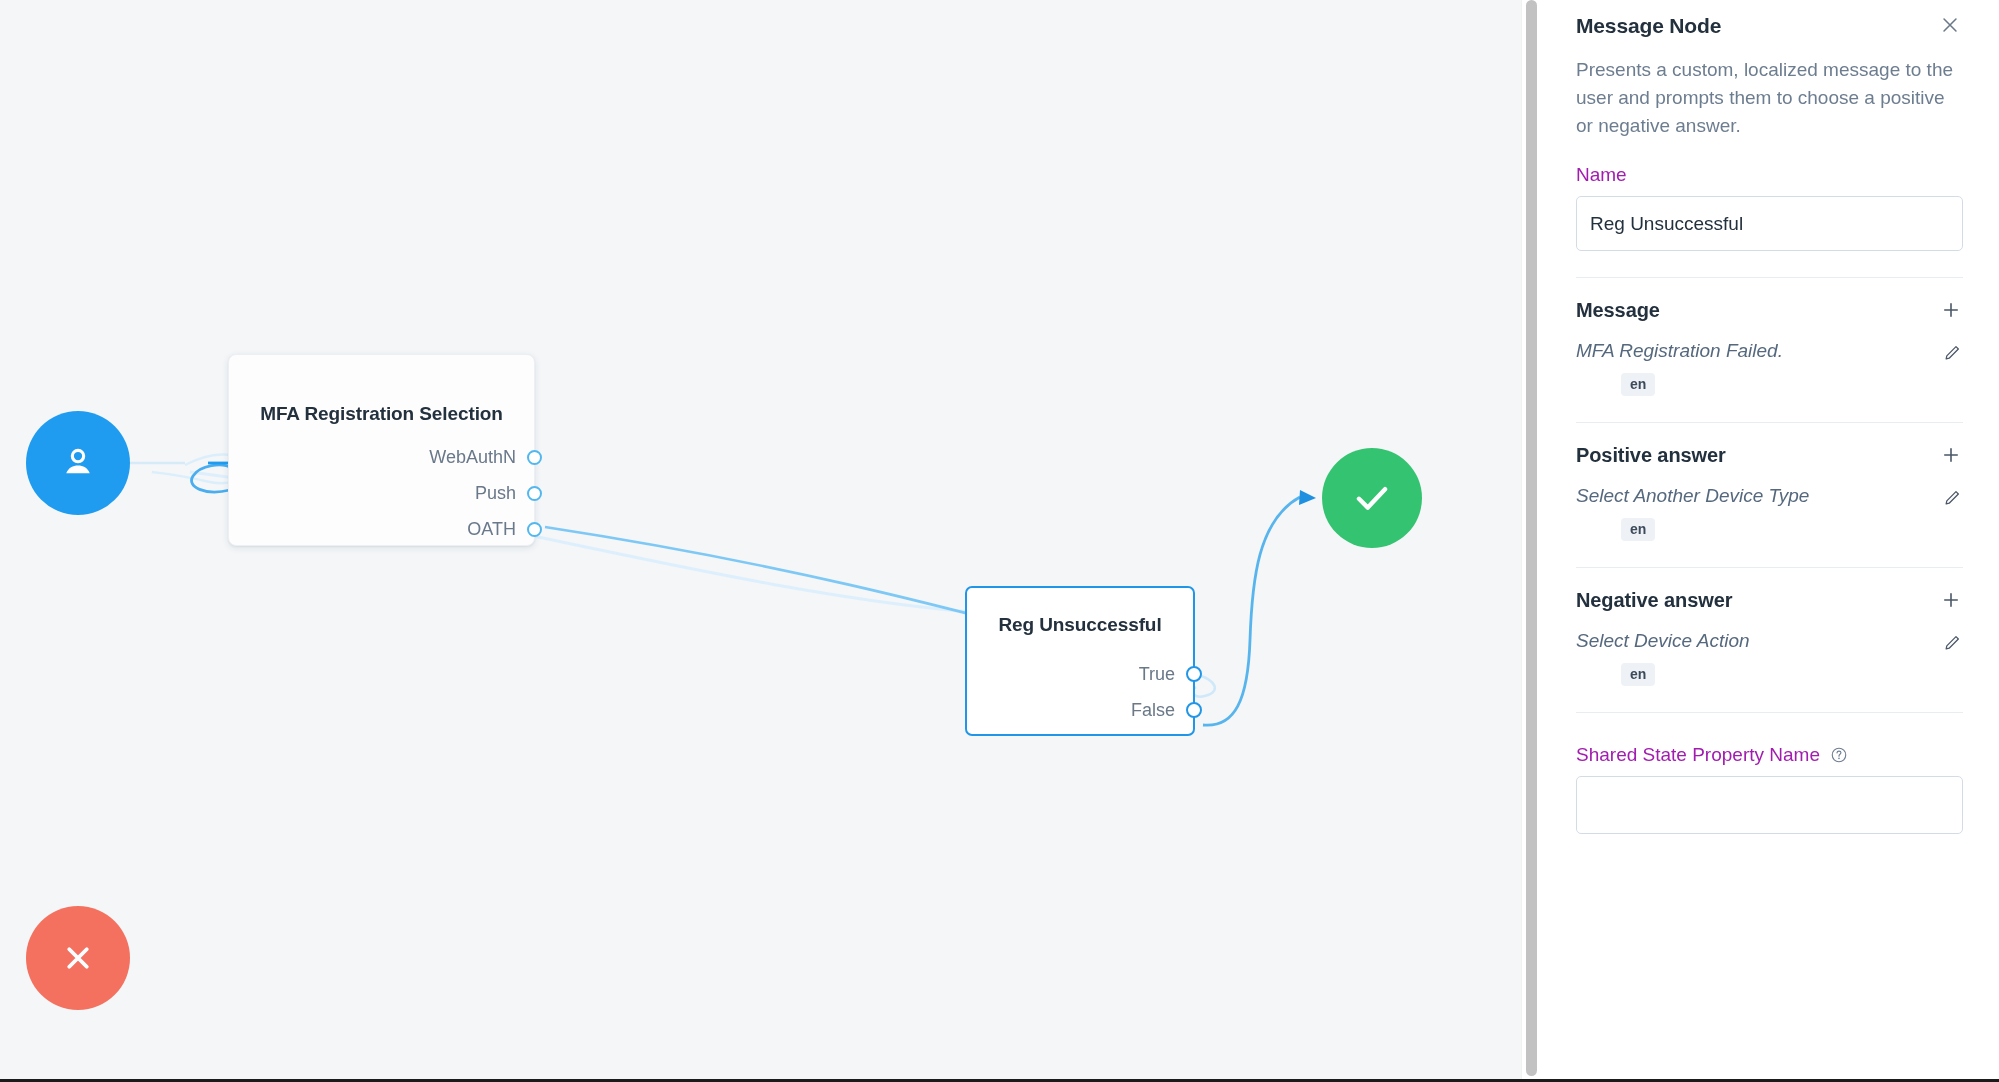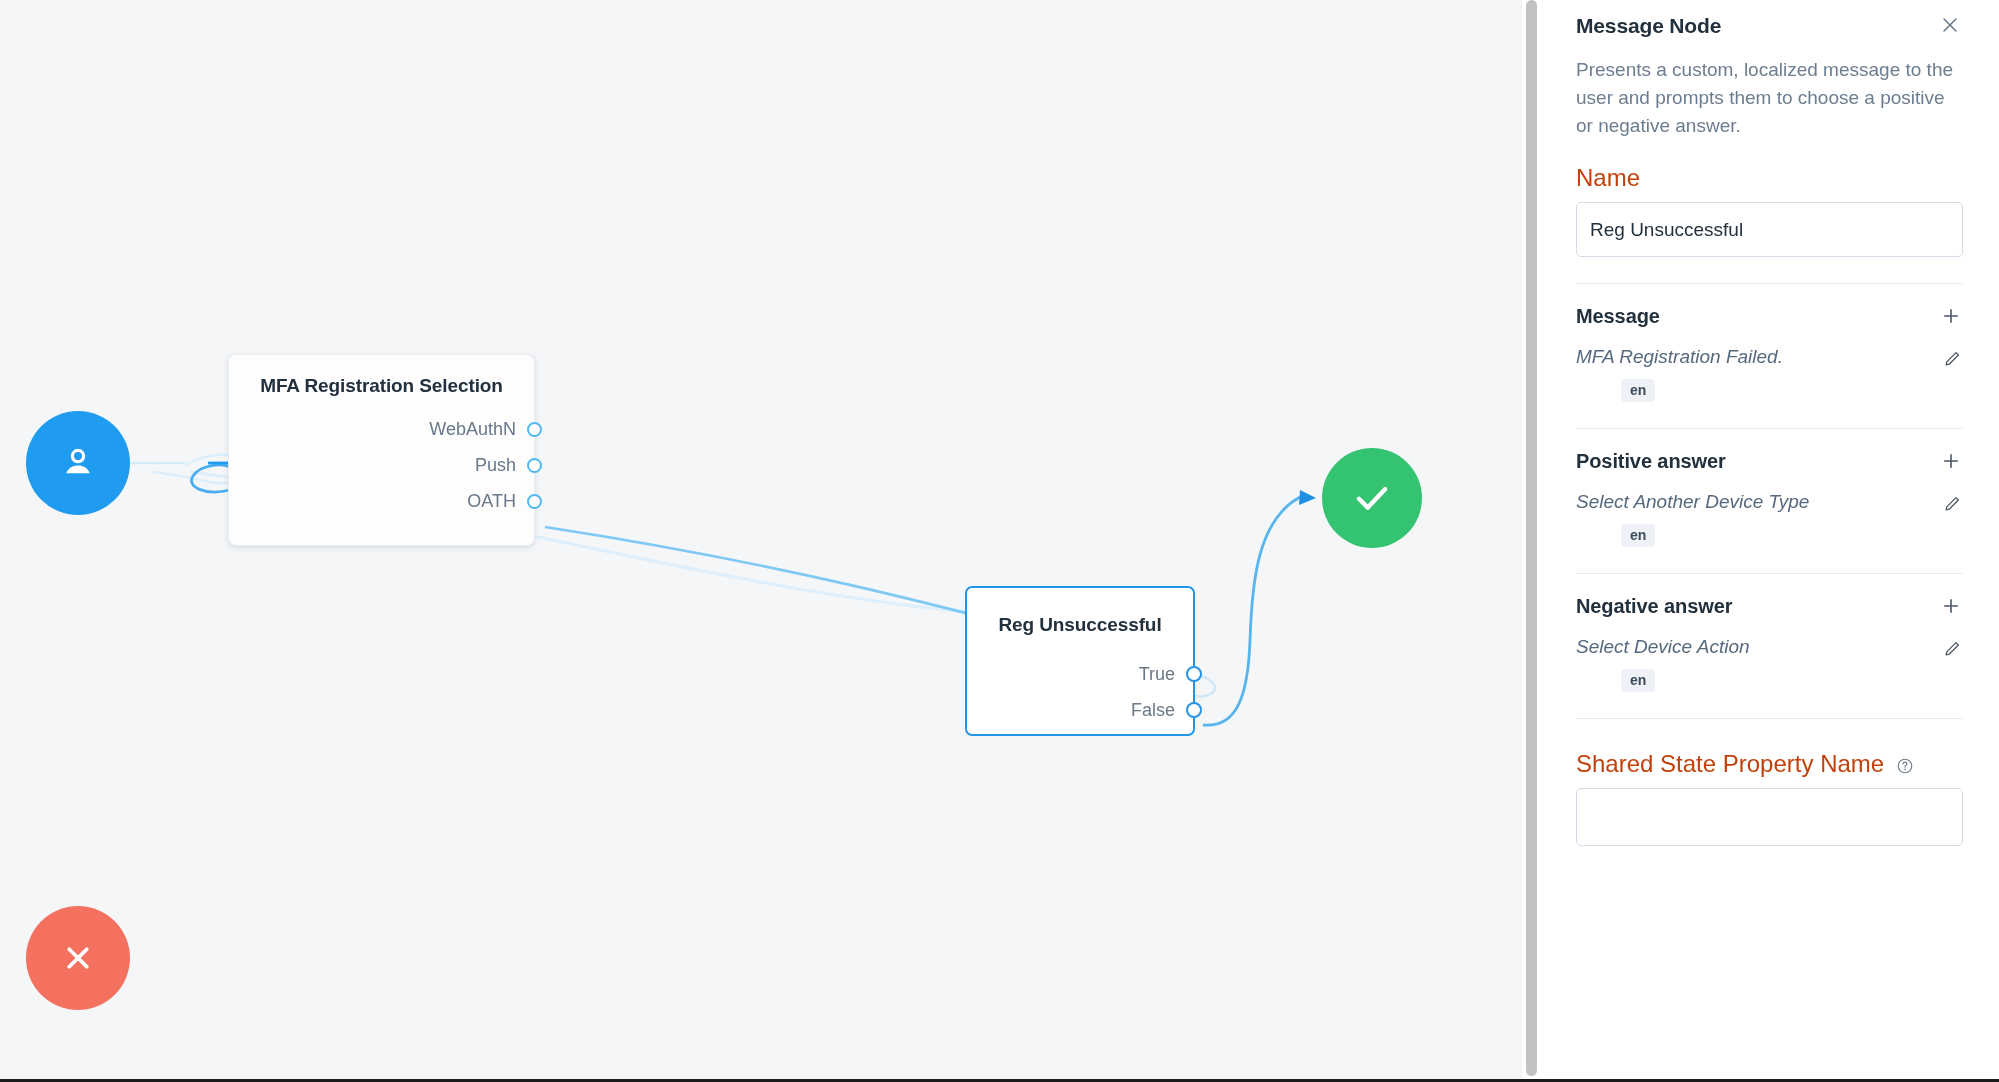--- a/index.html
+++ b/index.html
@@ -82,21 +82,21 @@
     box-shadow: none;
   }
 
   .node-title {
     font-size: 19px;
     font-weight: bold;
     color: #23303d;
     text-align: center;
     letter-spacing: -0.1px;
   }
-  #node-mfa .node-title { margin-top: 20px; }
+  #node-mfa .node-title { margin-top: 48px; }
   #node-reg  .node-title { margin-top: 26px; }
 
   .port-list { margin-top: 14px; }
   #node-reg .port-list { margin-top: 20px; }
 
   .port-row {
     position: relative;
     height: 36px;
     display: flex;
     align-items: center;
@@ -175,22 +175,22 @@
   }
   .panel-desc {
     margin-top: 18px;
     font-size: 19px;
     line-height: 28px;
     color: #6d7d90;
   }
 
   .field-label {
     margin-top: 24px;
-    font-size: 24px;
-    color: #c2410c;
+    font-size: 19px;
+    color: #a21caf;
   }
   .text-input {
     margin-top: 10px;
     width: 100%;
     height: 55px;
     border: 1px solid #d3dce6;
     border-radius: 5px;
     background: #ffffff;
     font-family: "Liberation Sans", sans-serif;
     font-size: 19px;

